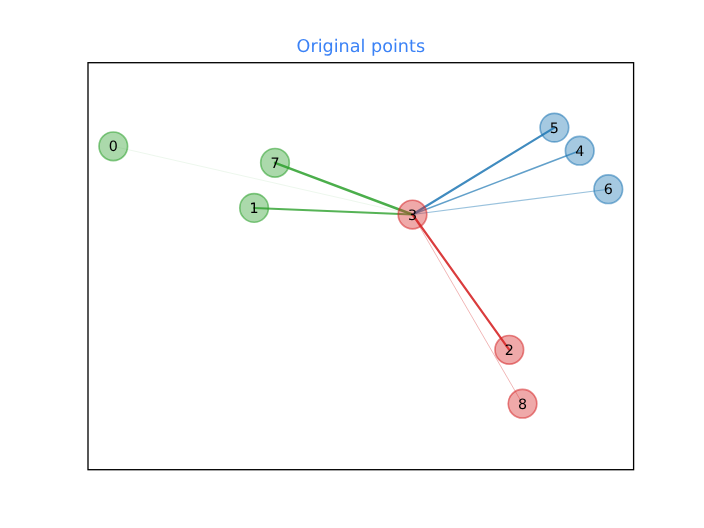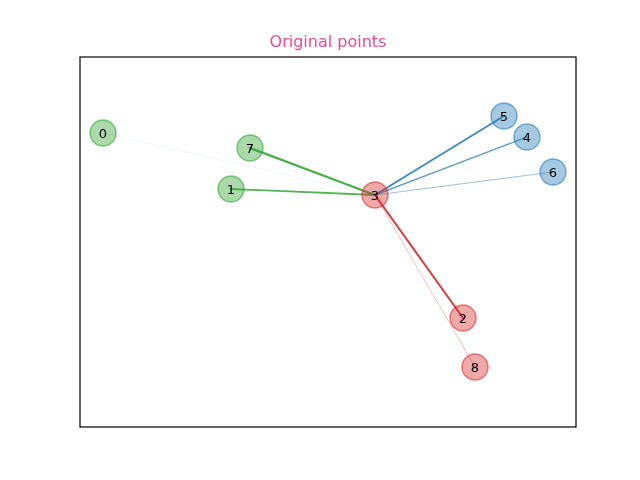--- a/index.html
+++ b/index.html
@@ -18,21 +18,21 @@
     overflow: hidden;
   }
   .chart-title {
     position: absolute;
     left: 80px;
     top: 34px;
     width: 496px;
     text-align: center;
     font-size: 16px;
     line-height: 1;
-    color: #ec4899;
+    color: #3b82f6;
   }
   .graph-svg {
     position: absolute;
     left: 0;
     top: 0;
   }
   .node-label {
     font-family: "DejaVu Sans", "Liberation Sans", sans-serif;
     font-size: 13px;
     fill: #000000;

